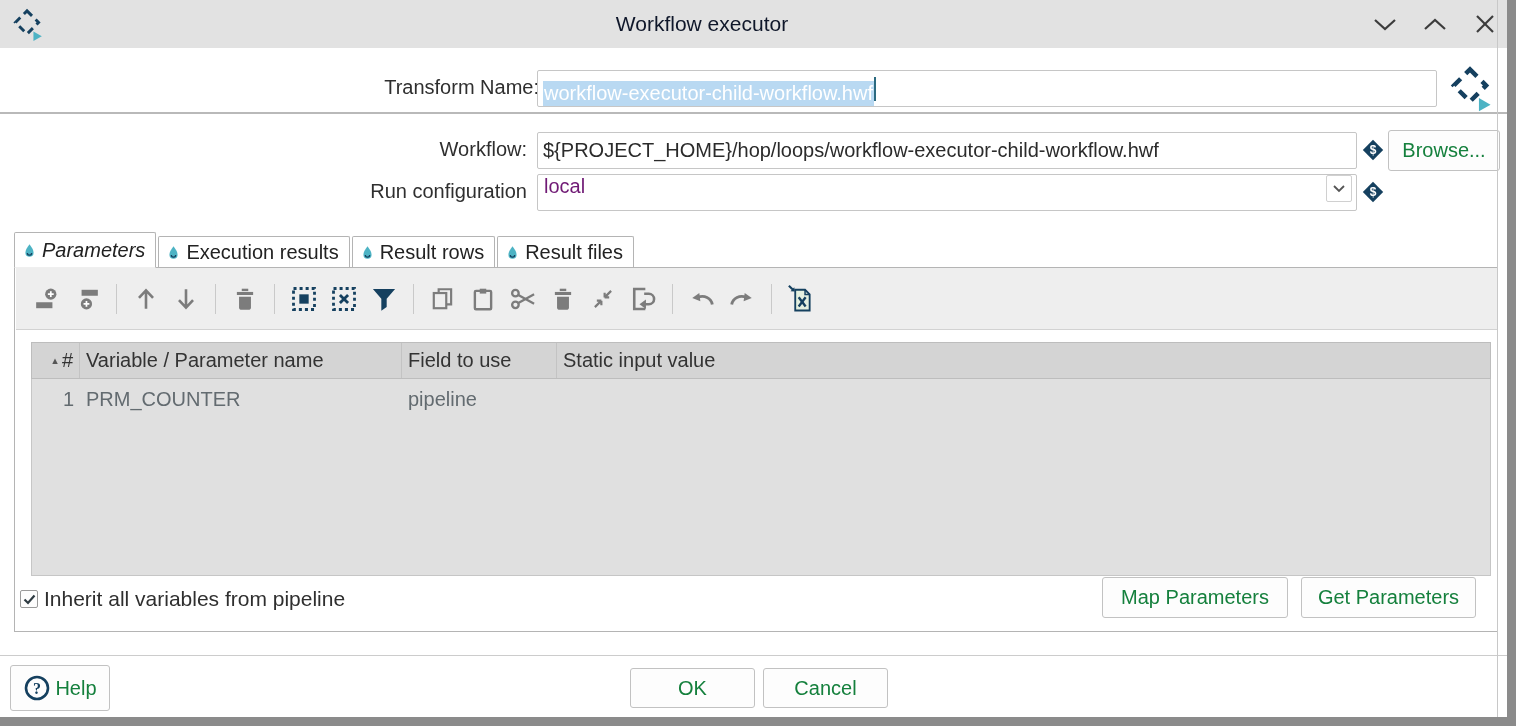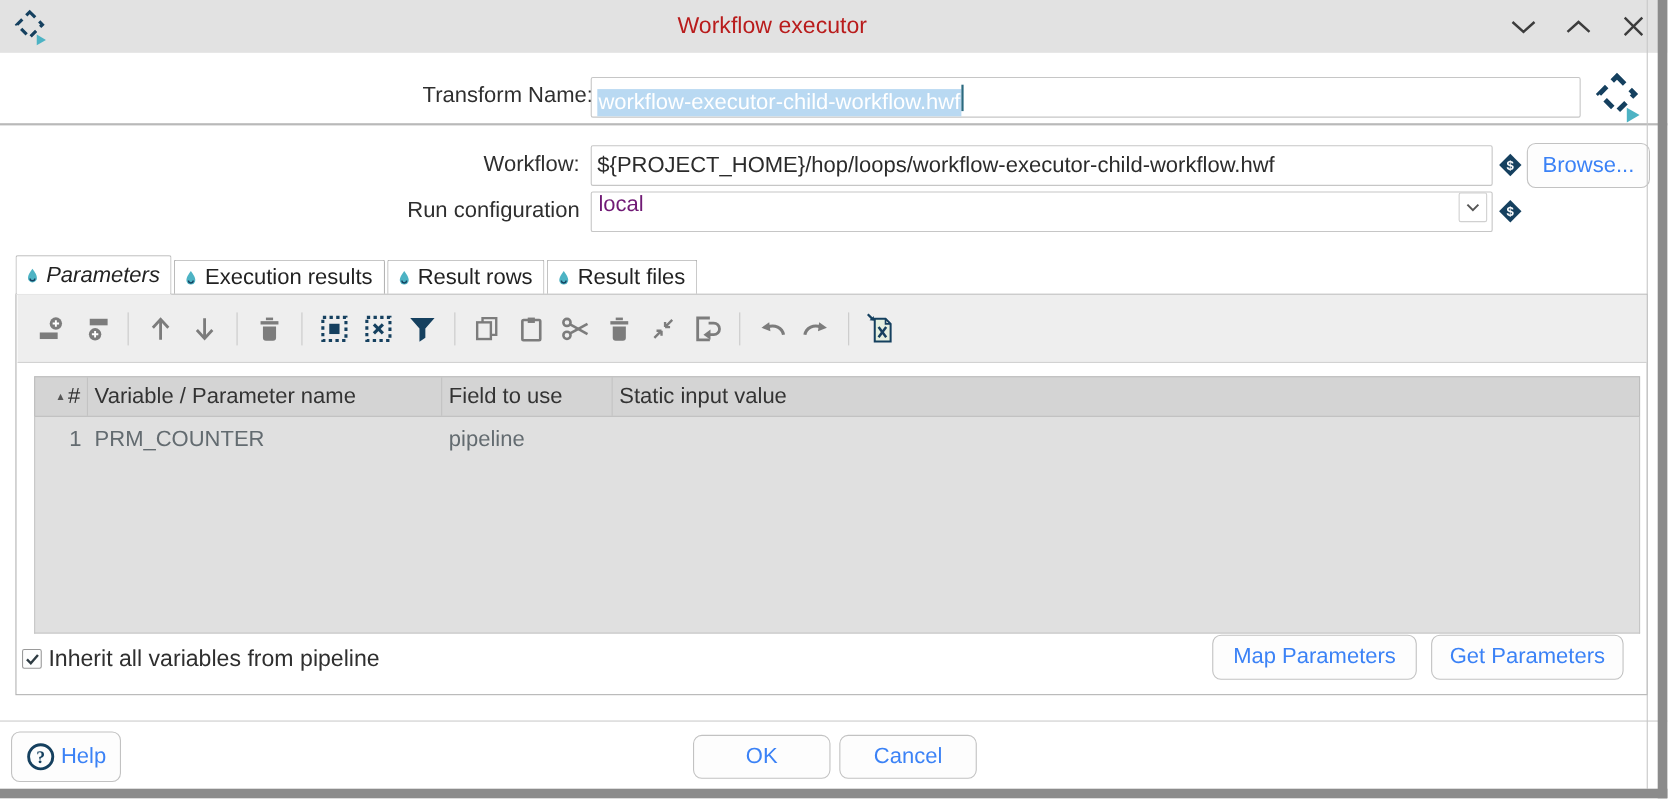--- a/index.html
+++ b/index.html
@@ -2,32 +2,32 @@
 <html><head>
 <meta charset="utf-8">
 <style>
   * { margin:0; padding:0; box-sizing:border-box; }
   html,body { width:1516px; height:726px; font-family:"Liberation Sans", sans-serif; background:#ffffff; overflow:hidden; }
   .win { position:relative; width:1516px; height:726px; background:#ffffff; }
 
   
   .titlebar { position:absolute; left:0; top:0; width:1516px; height:48px; background:#e2e2e2; }
   .title-icon { position:absolute; left:10px; top:7px; width:34px; height:36px; }
-  .title-text { position:absolute; left:0; top:0; width:1404px; height:48px; line-height:48px; text-align:center; font-size:21px; color:#b91c1c; }
+  .title-text { position:absolute; left:0; top:0; width:1404px; height:48px; line-height:48px; text-align:center; font-size:21px; color:#0f172a; }
   .win-controls { position:absolute; right:18px; top:0; height:48px; display:flex; align-items:center; gap:24px; }
   .win-btn { width:26px; height:24px; display:flex; align-items:center; justify-content:center; cursor:pointer; background:transparent; border:none; }
 
   
   .lbl { position:absolute; font-size:20px; color:#2f2f2f; text-align:right; }
   .txt-input { position:absolute; background:#ffffff; border:1px solid #c6c6c6; border-radius:2px; font-size:20px; color:#2b2b2b; display:flex; align-items:center; padding:0 5px; white-space:nowrap; overflow:hidden; }
   .sel { background:#b9d9f2; color:#ffffff; padding:1px 1px;margin-top:10px; }
   .caret { display:inline-block; width:2px; height:24px; background:#2b6a80; margin-left:0px; }
   .divider1 { position:absolute; left:0; top:112px; width:1516px; height:2px; background:#b9b9b9; }
 
-  .btn { background:#fdfdfd; border:1px solid #c2c2c2; border-radius:8px; font-size:20px; color:#3b82f6; font-family:"Liberation Sans",sans-serif; cursor:pointer; }
+  .btn { background:#fdfdfd; border:1px solid #c2c2c2; border-radius:3px; font-size:20px; color:#15803d; font-family:"Liberation Sans",sans-serif; cursor:pointer; }
   .browse-btn { position:absolute; left:1388px; top:130px; width:112px; height:41px; }
 
   .combo { position:absolute; left:537px; top:174px; width:820px; height:37px; background:#fff; border:1px solid #c6c6c6; border-radius:2px; font-size:20px; color:#701a75; display:flex; align-items:flex-start; }
   .combo-text { flex:1; padding:0 6px; }
   .combo-arrow { width:26px; height:27px; margin-right:4px; border:1px solid #d0d0d0; border-radius:2px; display:flex; align-items:center; justify-content:center; background:#fff; cursor:pointer; }
 
   .var-icon { position:absolute; width:24px; height:24px; cursor:pointer; }
 
   
   .tabs { position:absolute; left:14px; top:233px; height:35px; display:flex; align-items:flex-end; }

